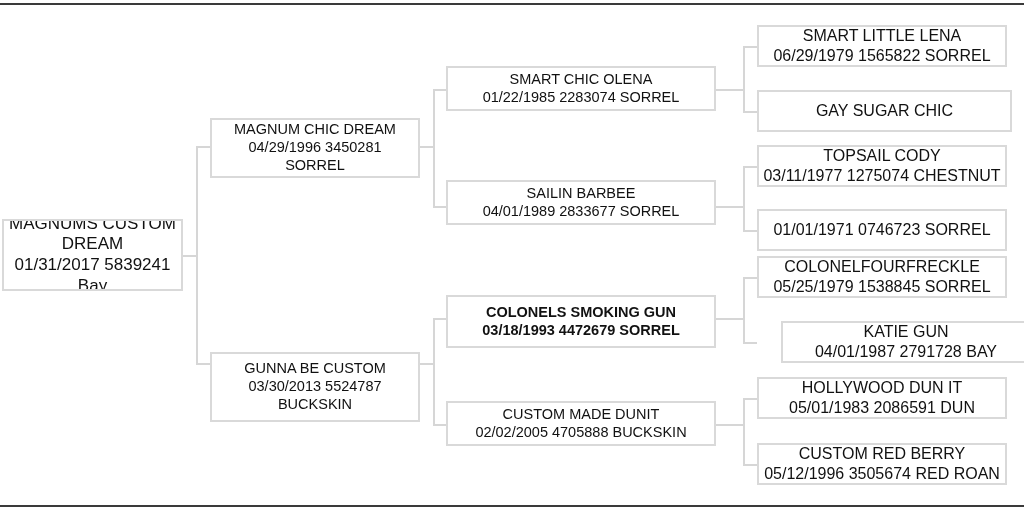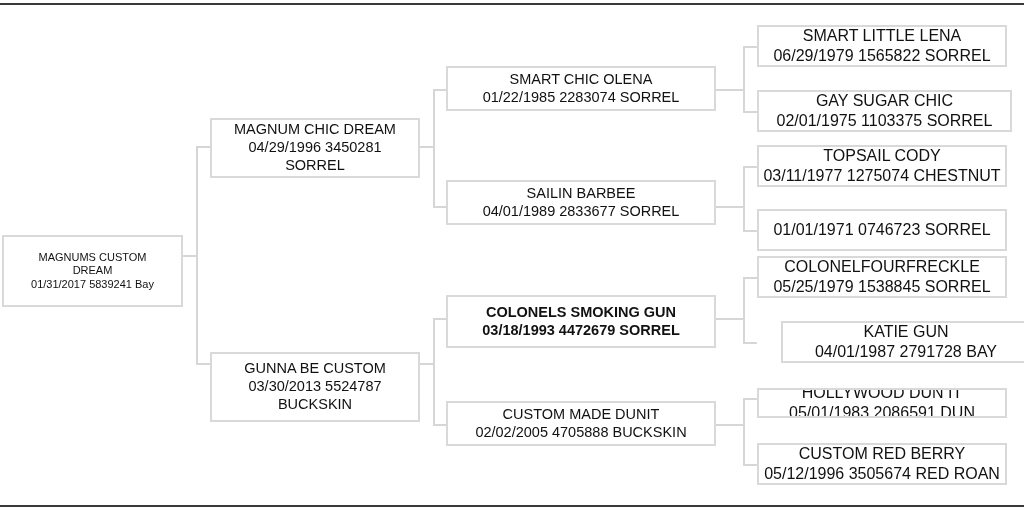--- a/index.html
+++ b/index.html
@@ -64,21 +64,21 @@
   .node .nm {
     display: block;
     white-space: pre-line;
   }
   .node .dt {
     display: block;
     white-space: pre-line;
   }
 
   
-  .gen0 { font-size: 11px; margin-top: 16px; }
+  .gen0 { font-size: 17px; }
   .gen1 { font-size: 14.5px; }
   .gen2 { font-size: 14.5px; }
   .gen3 { font-size: 16px; }
 </style>
 </head>
 <body>
 
 <div id="page">
 
   <div class="rule top"></div>
@@ -160,21 +160,20 @@
       <span class="dt">02/02/2005 4705888 BUCKSKIN</span>
     </div>
 
     <div class="node gen3" style="left:757px; top:15px; width:250px; height:42px;">
       <span class="nm">SMART LITTLE LENA</span>
       <span class="dt">06/29/1979 1565822 SORREL</span>
     </div>
 
     <div class="node gen3" style="left:757px; top:80px; width:255px; height:42px;">
       <span class="nm">GAY SUGAR CHIC</span>
-      <span class="dt">02/01/1975 1103375 SORREL</span>
     </div>
 
     <div class="node gen3" style="left:757px; top:135px; width:250px; height:42px;">
       <span class="nm">TOPSAIL CODY</span>
       <span class="dt">03/11/1977 1275074 CHESTNUT</span>
     </div>
 
     <div class="node gen3" style="left:757px; top:199px; width:250px; height:42px;">
       <span class="dt">01/01/1971 0746723 SORREL</span>
     </div>
@@ -182,21 +181,21 @@
     <div class="node gen3" style="left:757px; top:246px; width:250px; height:42px;">
       <span class="nm">COLONELFOURFRECKLE</span>
       <span class="dt">05/25/1979 1538845 SORREL</span>
     </div>
 
     <div class="node gen3" style="left:757px; top:311px; width:250px; height:42px;margin-left:24px;">
       <span class="nm">KATIE GUN</span>
       <span class="dt">04/01/1987 2791728 BAY</span>
     </div>
 
-    <div class="node gen3" style="left:757px; top:378px; width:250px; height:30px;">
+    <div class="node gen3" style="left:757px; top:367px; width:250px; height:42px;">
       <span class="nm">HOLLYWOOD DUN IT</span>
       <span class="dt">05/01/1983 2086591 DUN</span>
     </div>
 
     <div class="node gen3" style="left:757px; top:433px; width:250px; height:42px;">
       <span class="nm">CUSTOM RED BERRY</span>
       <span class="dt">05/12/1996 3505674 RED ROAN</span>
     </div>
 
   </div>

